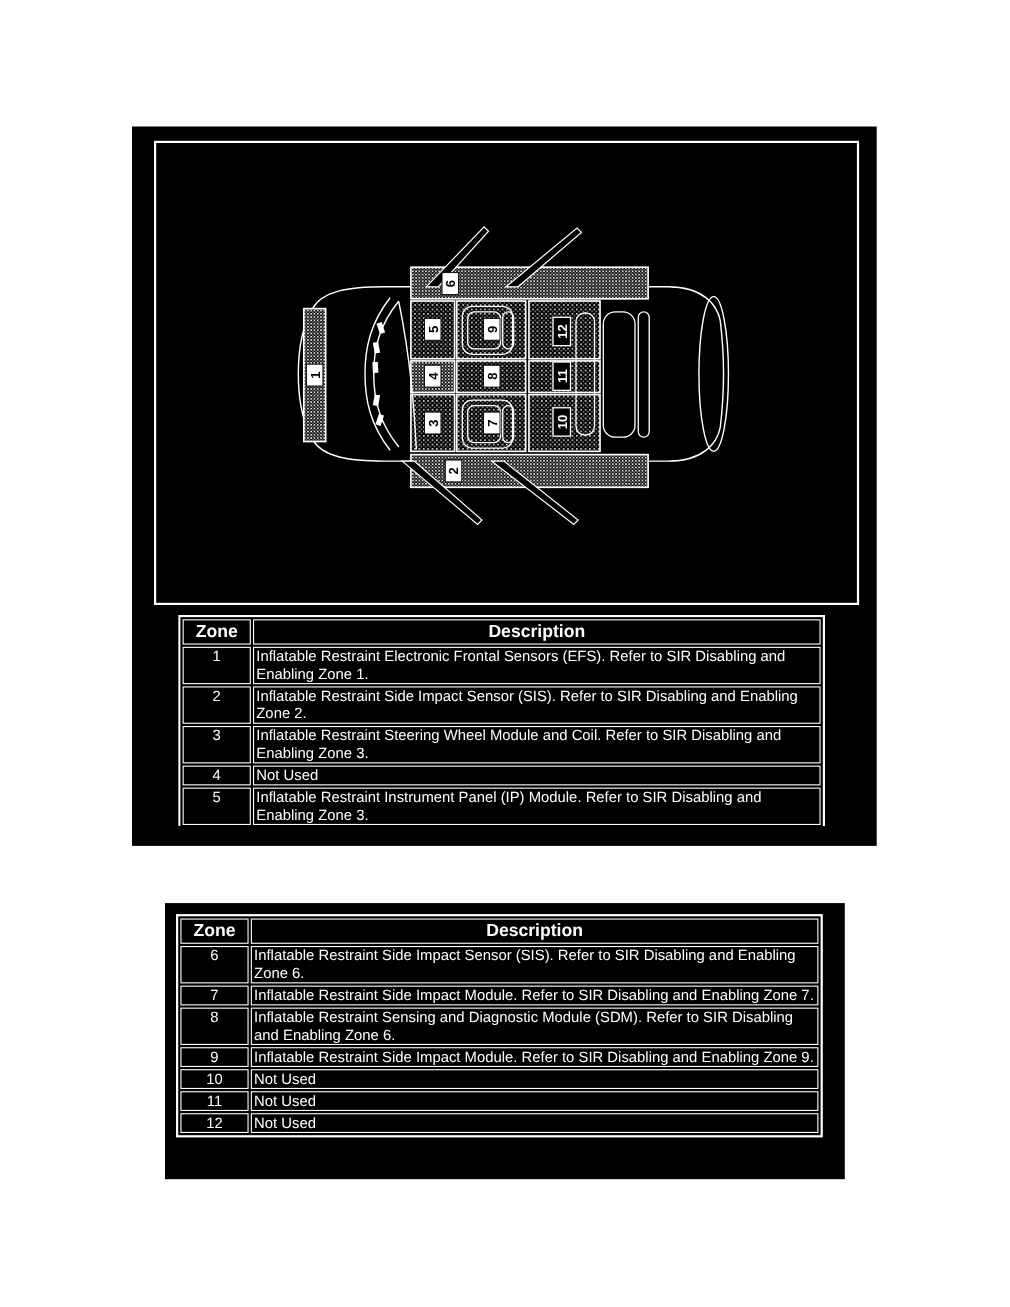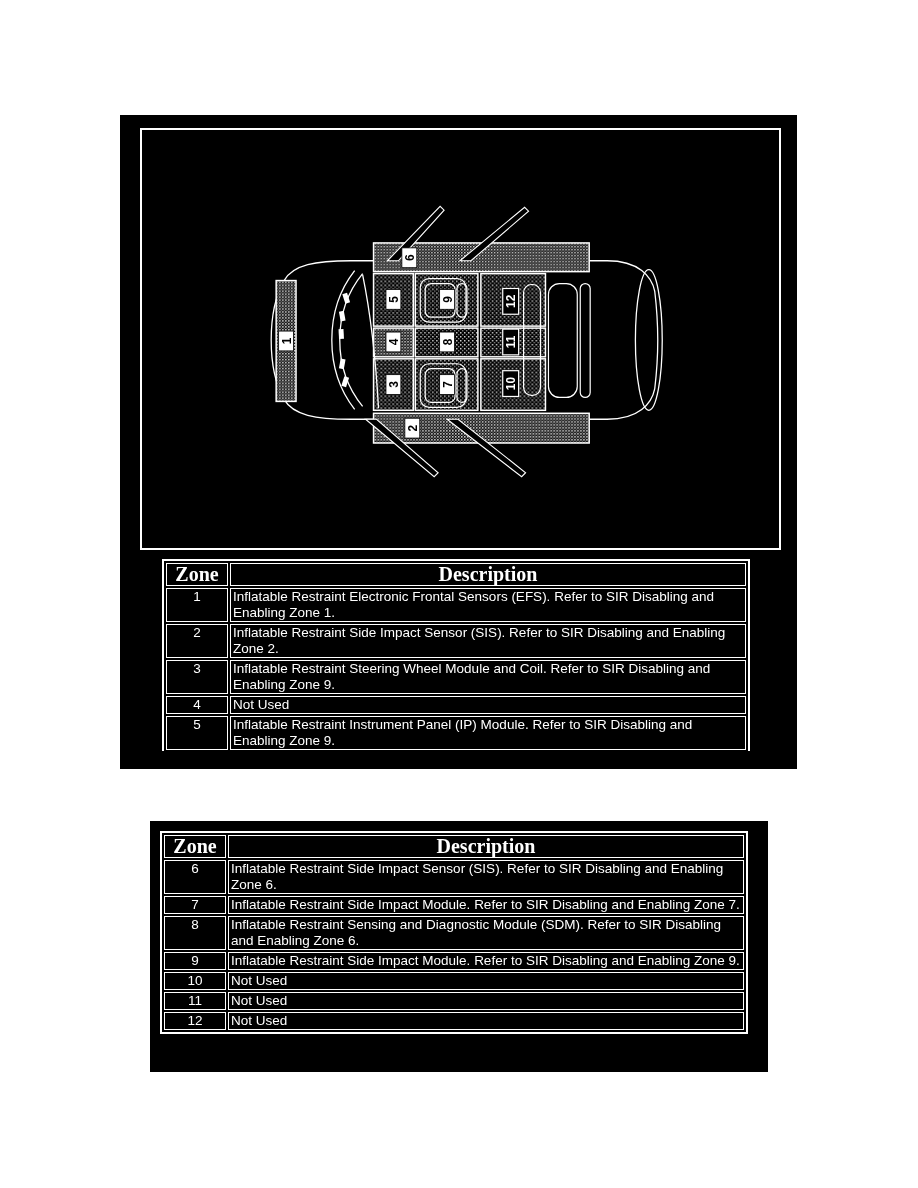--- a/index.html
+++ b/index.html
@@ -20,22 +20,22 @@
     overflow:hidden;
   }
   #table2-wrap{position:absolute;left:10px;top:10px;}
   table.ztable{
     border-collapse:separate;border-spacing:2px;
     border:2px solid #fff;background:#000;
     width:588px;table-layout:fixed;box-sizing:border-box;
     color:#fff;font-size:13.5px;line-height:16px;
   }
   table.ztable th{
-    border:1px solid #fff;font-size:20px;line-height:19px;
-    font-weight:bold;padding:1px 2px;text-align:center;color:#fff;font-family:Liberation Serif, serif;
+    border:1px solid #fff;font-size:16px;line-height:19px;
+    font-weight:bold;padding:1px 2px;text-align:center;color:#fff;
   }
   table.ztable td{
     border:1px solid #fff;vertical-align:top;padding:0 2px;color:#fff;
   }
   td.zcell{text-align:center;}
   td.dcell{padding:0 5px 1px 5px;text-align:left;}
   .svgline{fill:none;stroke:#fff;stroke-width:1.3;}
   .zone-rect{stroke:#fff;stroke-width:1.5;}
   .door{fill:#000;stroke:#fff;stroke-width:1.1;}
   .seat{fill:none;stroke:#fff;stroke-width:1.2;}
@@ -184,29 +184,29 @@
       <tr>
         <td class="zcell">1</td>
         <td class="dcell">Inflatable Restraint Electronic Frontal Sensors (EFS). Refer to SIR Disabling and Enabling Zone 1.</td>
       </tr>
       <tr>
         <td class="zcell">2</td>
         <td class="dcell">Inflatable Restraint Side Impact Sensor (SIS). Refer to SIR Disabling and Enabling Zone 2.</td>
       </tr>
       <tr>
         <td class="zcell">3</td>
-        <td class="dcell">Inflatable Restraint Steering Wheel Module and Coil. Refer to SIR Disabling and Enabling Zone 9.</td>
+        <td class="dcell">Inflatable Restraint Steering Wheel Module and Coil. Refer to SIR Disabling and Enabling Zone 3.</td>
       </tr>
       <tr>
         <td class="zcell">4</td>
         <td class="dcell">Not Used</td>
       </tr>
       <tr>
         <td class="zcell">5</td>
-        <td class="dcell">Inflatable Restraint Instrument Panel (IP) Module. Refer to SIR Disabling and Enabling Zone 9.</td>
+        <td class="dcell">Inflatable Restraint Instrument Panel (IP) Module. Refer to SIR Disabling and Enabling Zone 3.</td>
       </tr>
     </tbody>
       </table>
   </div>
 </div>
 
 <div id="panel2" class="panel">
   <div id="table2-wrap">
     <table class="ztable">
       <colgroup>

